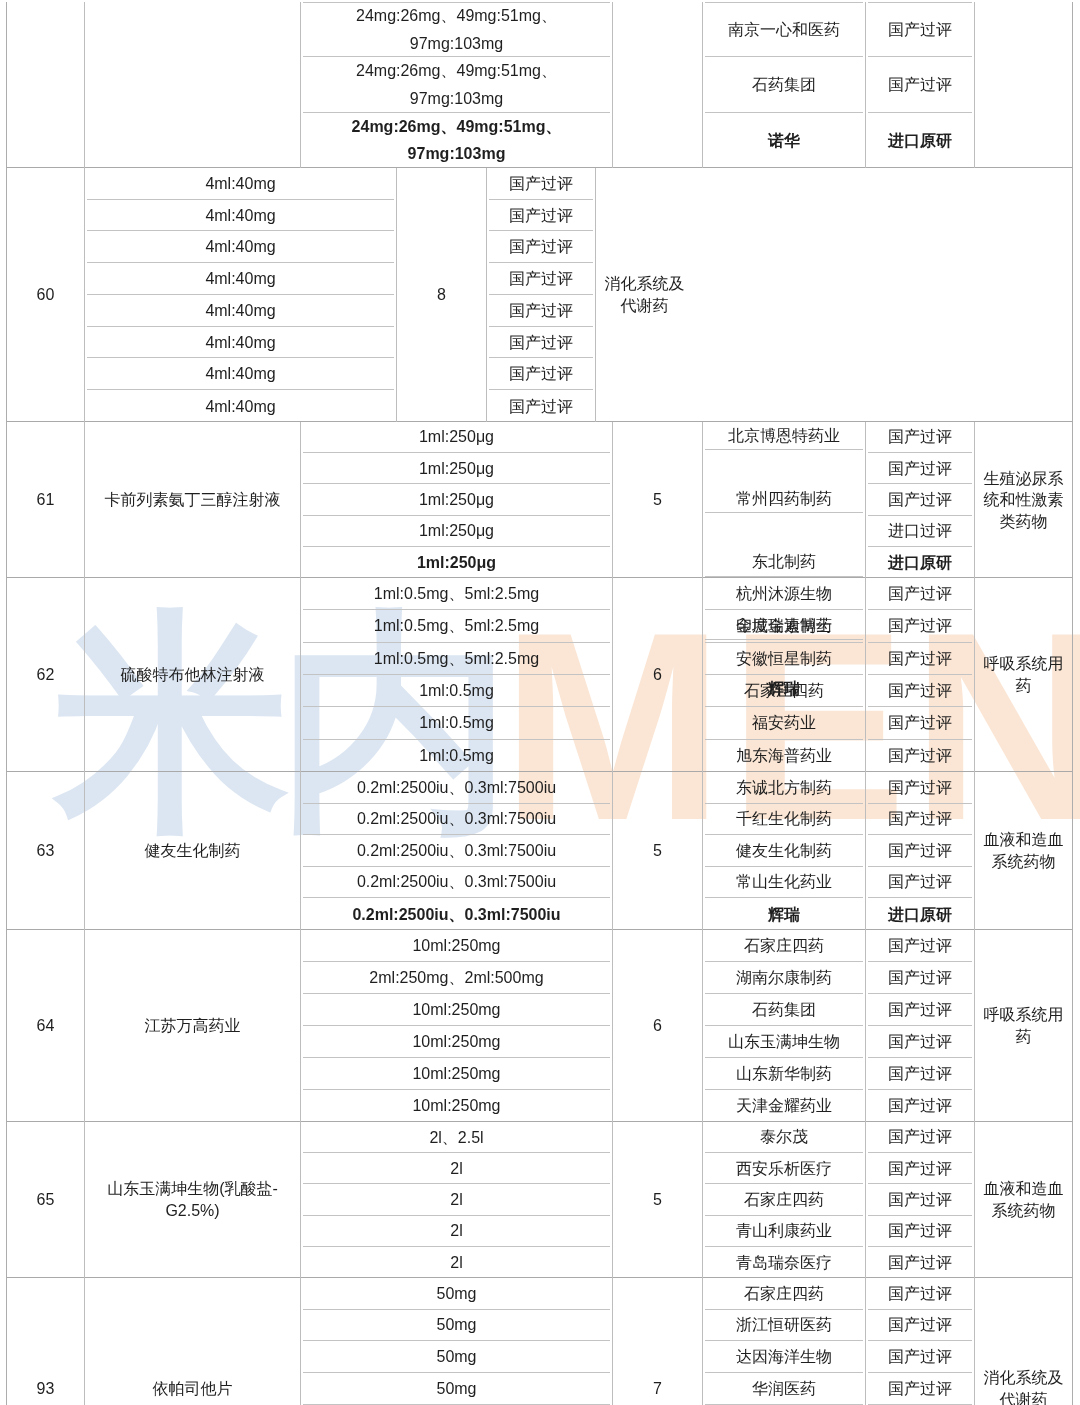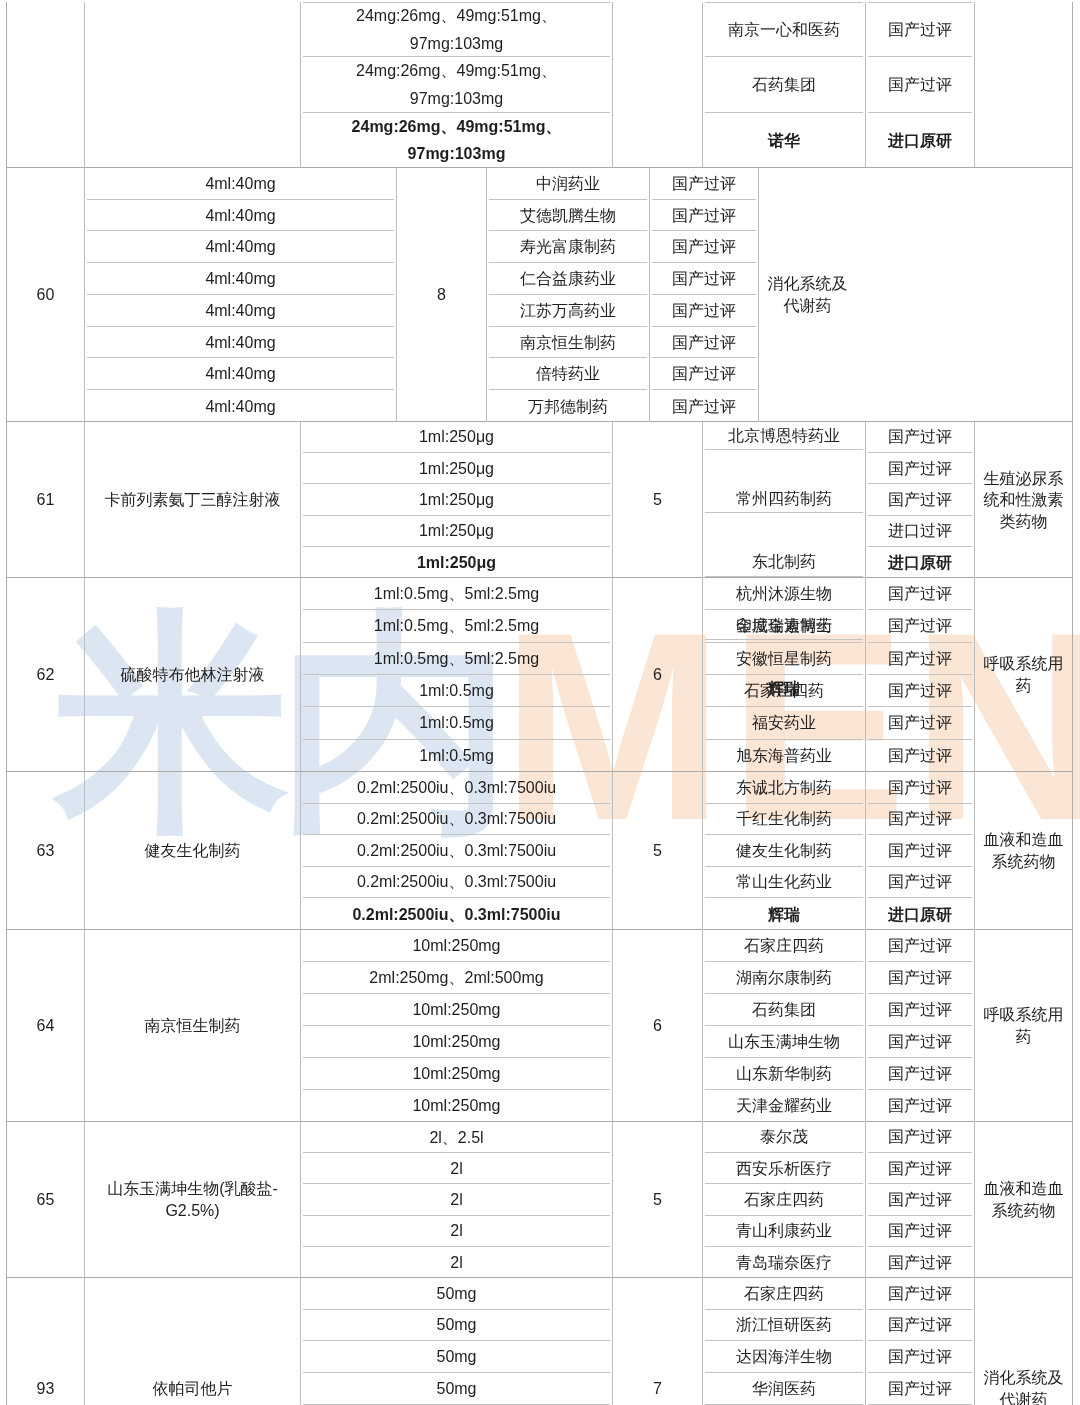--- a/index.html
+++ b/index.html
@@ -80,30 +80,20 @@
           <div class="subcell" style="height: 31.75px;">4ml:40mg</div>
           <div class="subcell" style="height: 31.75px;">4ml:40mg</div>
           <div class="subcell" style="height: 31.75px;">4ml:40mg</div>
           <div class="subcell" style="height: 31.75px;">4ml:40mg</div>
           <div class="subcell" style="height: 31.75px;">4ml:40mg</div>
           <div class="subcell" style="height: 31.75px;">4ml:40mg</div>
         </div>
         <div class="col merged" style="width: 90px;">
           <div class="mtext">8</div>
         </div>
-        <div class="col subcol" style="width: 163px;">
-          <div class="subcell" style="height: 31.75px;">中润药业</div>
-          <div class="subcell" style="height: 31.75px;">艾德凯腾生物</div>
-          <div class="subcell" style="height: 31.75px;">寿光富康制药</div>
-          <div class="subcell" style="height: 31.75px;">仁合益康药业</div>
-          <div class="subcell" style="height: 31.75px;">江苏万高药业</div>
-          <div class="subcell" style="height: 31.75px;">南京恒生制药</div>
-          <div class="subcell" style="height: 31.75px;">倍特药业</div>
-          <div class="subcell" style="height: 31.75px;">万邦德制药</div>
-        </div>
         <div class="col subcol" style="width: 109px;">
           <div class="subcell" style="height: 31.75px;">国产过评</div>
           <div class="subcell" style="height: 31.75px;">国产过评</div>
           <div class="subcell" style="height: 31.75px;">国产过评</div>
           <div class="subcell" style="height: 31.75px;">国产过评</div>
           <div class="subcell" style="height: 31.75px;">国产过评</div>
           <div class="subcell" style="height: 31.75px;">国产过评</div>
           <div class="subcell" style="height: 31.75px;">国产过评</div>
           <div class="subcell" style="height: 31.75px;">国产过评</div>
         </div>
@@ -217,21 +207,21 @@
         </div>
         <div class="col merged" style="width: 97px;">
           <div class="mtext">血液和造血系统药物</div>
         </div>
       </div>
       <div class="group" style="height: 192px;">
         <div class="col merged" style="width: 78px;">
           <div class="mtext">64</div>
         </div>
         <div class="col merged" style="width: 216px;">
-          <div class="mtext">南京恒生制药</div>
+          <div class="mtext">江苏万高药业</div>
         </div>
         <div class="col subcol" style="width: 312px;">
           <div class="subcell" style="height: 32px;">10ml:250mg</div>
           <div class="subcell" style="height: 32px;">2ml:250mg、2ml:500mg</div>
           <div class="subcell" style="height: 32px;">10ml:250mg</div>
           <div class="subcell" style="height: 32px;">10ml:250mg</div>
           <div class="subcell" style="height: 32px;">10ml:250mg</div>
           <div class="subcell" style="height: 32px;">10ml:250mg</div>
         </div>
         <div class="col merged" style="width: 90px;">

